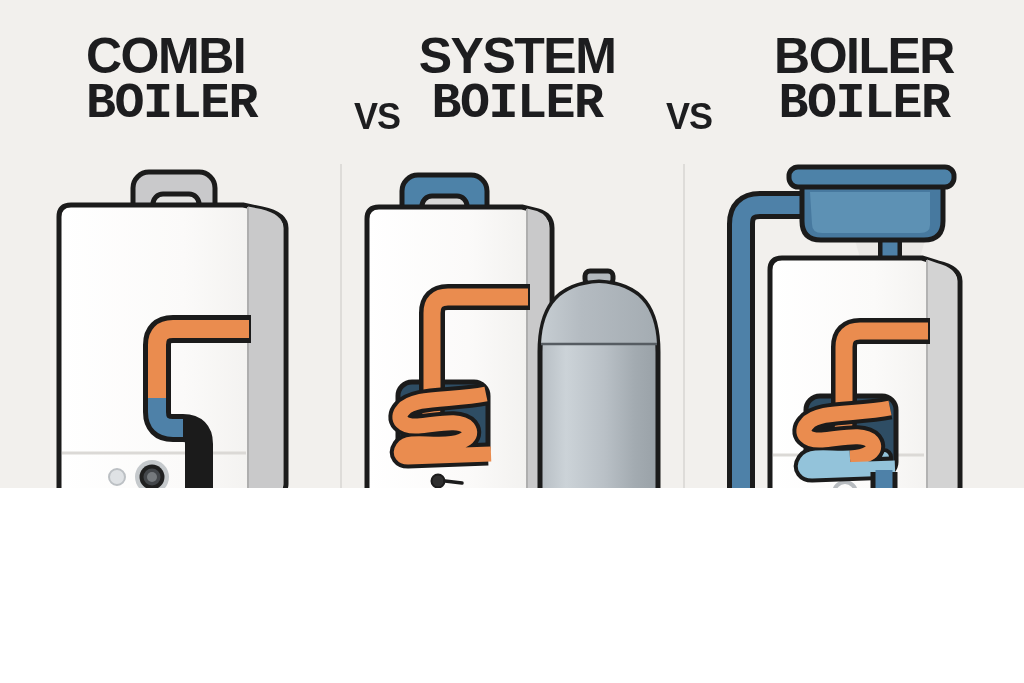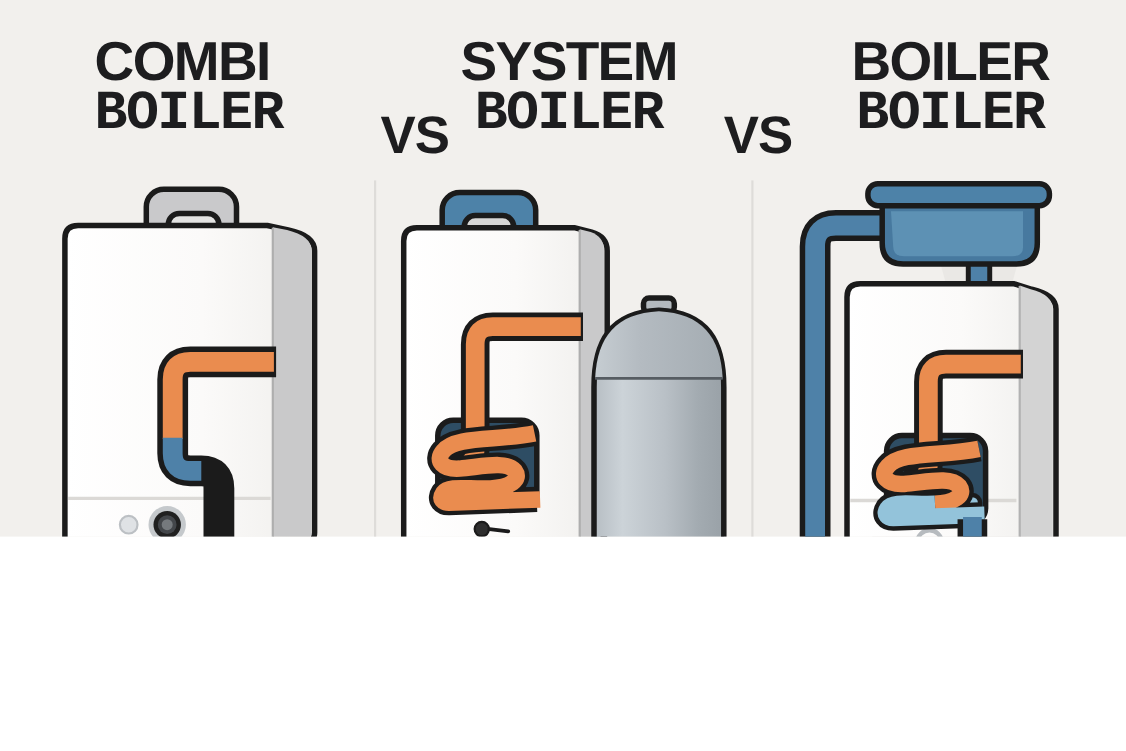--- a/index.html
+++ b/index.html
@@ -18,21 +18,21 @@
     white-space:nowrap;
   }
   .title .l2{display:block;font-family:Liberation Mono, monospace;}
   .title-combi{left:86px;text-align:left;}
   .title-system{left:397px;width:240px;text-align:center;}
   .title-regular{left:742px;width:244px;text-align:center;}
   .vs{
     position:absolute;top:96px;
     transform:translateX(-50%);
     color:var(--c-title-text,#1d1d1f);
-    font-size:48px;font-weight:bold;letter-spacing:-1px;
+    font-size:36px;font-weight:bold;letter-spacing:-1px;
   }
   .vs1{left:377px;}
   .vs2{left:689px;}
   .divider{
     position:absolute;top:164px;height:496px;width:2px;
     background:var(--c-divider,#dedcd9);
   }
   .divider1{left:340px;}
   .divider2{left:683px;}
   svg.art{position:absolute;left:0;top:0;}

